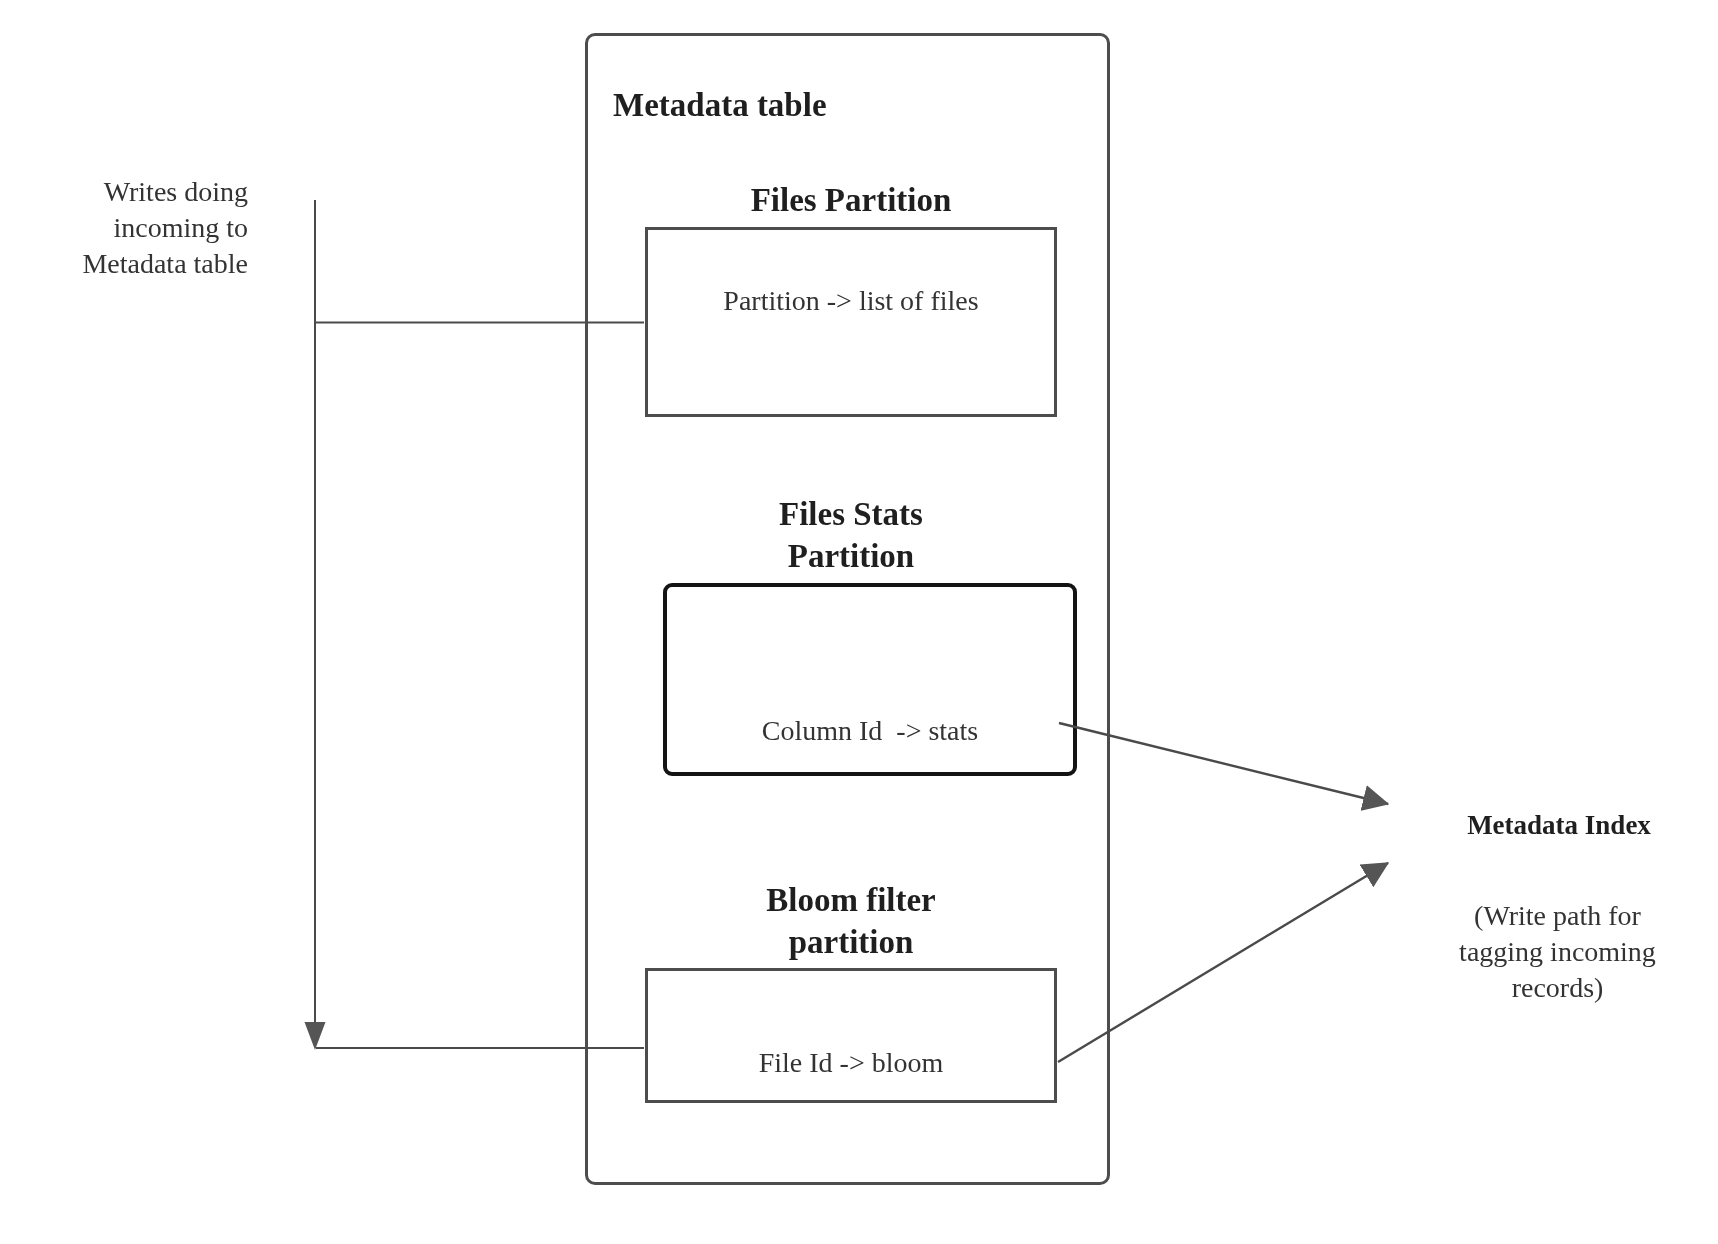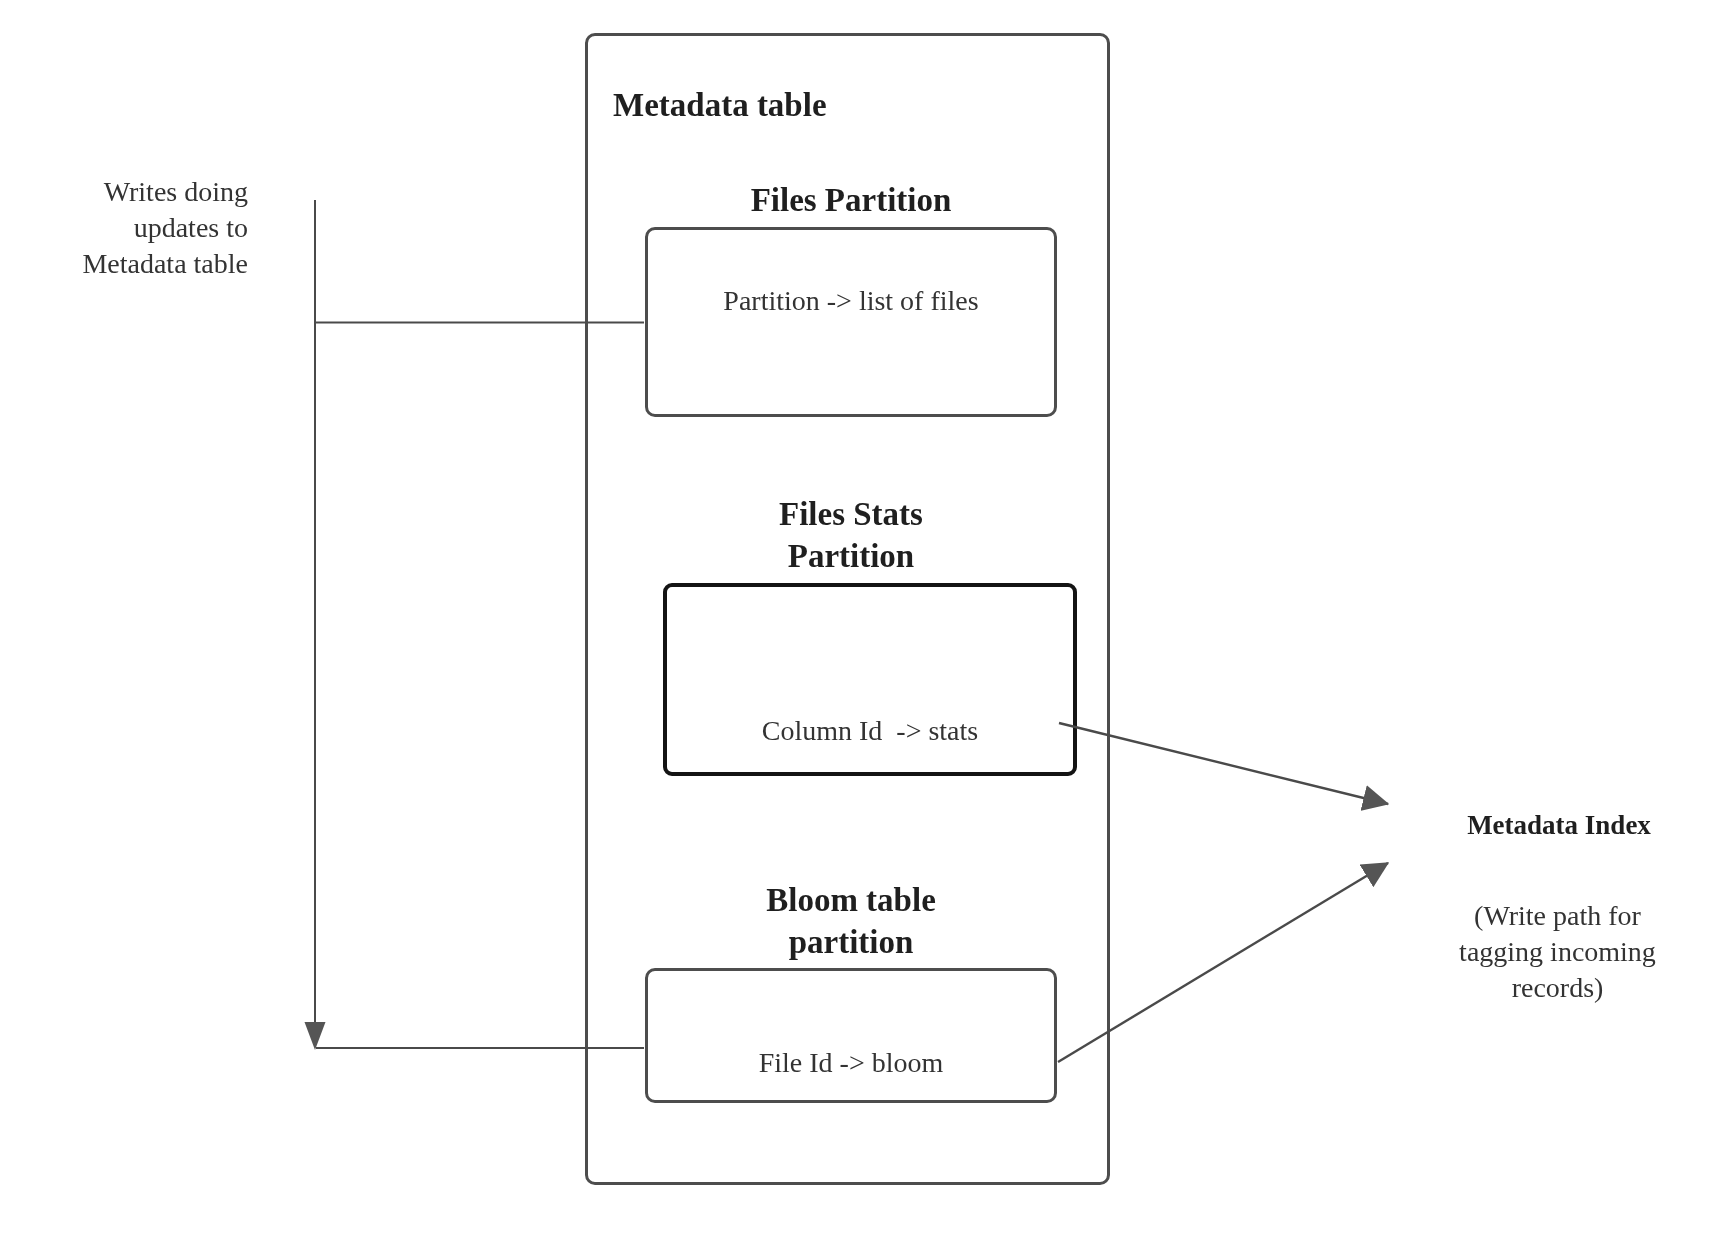--- a/index.html
+++ b/index.html
@@ -17,21 +17,21 @@
     background:var(--background);
     font-family:Liberation Serif, serif;
     color:var(--text);
     overflow:hidden;
   }
   .box{
     position:absolute;
     box-sizing:border-box;
     background:var(--background);
     border:3px solid var(--box-border);
-    border-radius:10px;
+    border-radius:0;
   }
   .box.emphasis{
     border:4px solid var(--emphasis-border);
     border-radius:9px;
   }
   .outer-box{
     position:absolute;
     box-sizing:border-box;
     left:585px;top:33px;width:525px;height:1152px;
     border:3px solid var(--box-border);
@@ -109,30 +109,30 @@
     <div>Files Stats</div>
     <div>Partition</div>
   </div>
   <div class="box emphasis" style="left:663px;top:583px;width:414px;height:193px;">
     <div class="body-text" style="top:54px;">
       <div>Column Id  -&gt; stats</div>
     </div>
   </div>
 
   <div class="part-heading" style="top:862px;">
-    <div>Bloom table</div>
+    <div>Bloom filter</div>
     <div>partition</div>
   </div>
   <div class="box" style="left:645px;top:968px;width:412px;height:135px;">
     <div class="body-text" style="top:74px;">File Id -&gt; bloom</div>
   </div>
 
   <div class="left-note">
     <div>Writes doing</div>
-    <div>updates to</div>
+    <div>incoming to</div>
     <div>Metadata table</div>
   </div>
 
   <div class="index-title">Metadata Index</div>
   <div class="index-sub">
     <div>(Write path for</div>
     <div>tagging incoming</div>
     <div>records)</div>
   </div>
 

